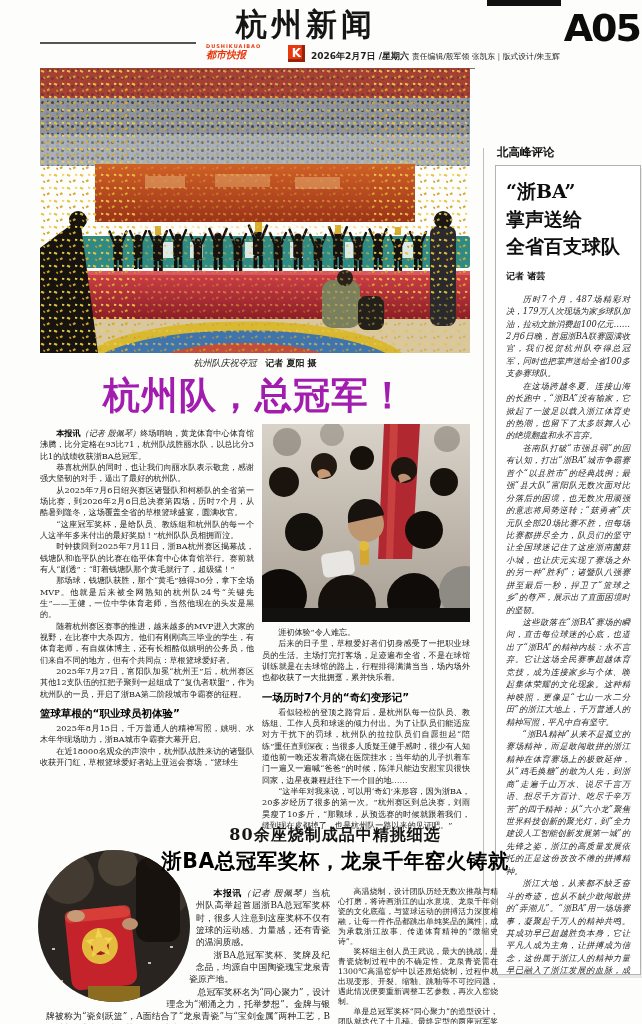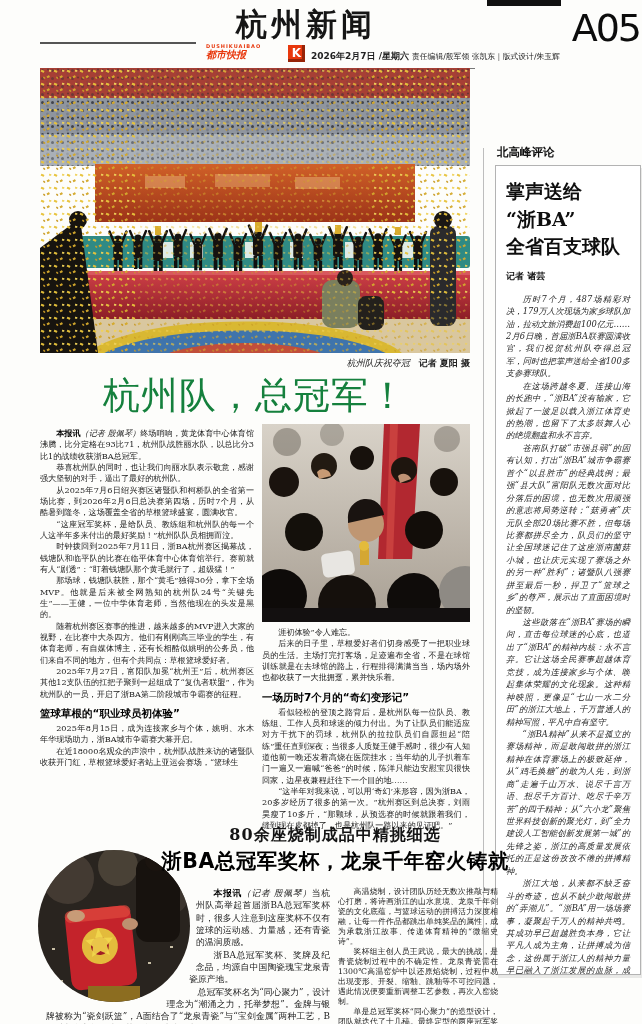--- a/index.html
+++ b/index.html
@@ -12,28 +12,28 @@
   .rule-left{position:absolute;left:40px;top:42px;width:156px;height:2px;background:#555;}
   .brand-block{position:absolute;left:206px;top:44px;width:80px;line-height:1;}
   .brand-small{display:block;font-size:5px;color:#e8380d;letter-spacing:1px;font-weight:700;}
   .brand-name{display:block;font-size:10px;font-weight:800;font-style:italic;color:#e8380d;margin-top:1px;}
   .brand-logo{position:absolute;left:288px;top:45px;width:17px;height:17px;background:#e8380d;
               color:#fff;font-weight:900;font-size:12px;text-align:center;line-height:17px;
               box-shadow:inset -3px -3px 0 rgba(0,0,0,.35);}
   .hdr-date{position:absolute;left:311px;top:50px;font-size:9px;font-weight:700;color:#222;white-space:nowrap;}
   .hdr-editors{position:absolute;left:412px;top:51px;font-size:7.8px;color:#222;white-space:nowrap;}
   .hdr-underline{position:absolute;left:230px;top:68px;width:245px;height:1px;background:#777;}
-  .page-no{position:absolute;right:2px;top:6px;font-size:38px;font-weight:400;letter-spacing:-2px;color:#0c0c0c;}
+  .page-no{position:absolute;right:2px;top:6px;font-size:38px;font-weight:700;letter-spacing:-2px;color:#0c0c0c;}
   
   .photo-main{position:absolute;left:40px;top:68px;width:430px;height:285px;overflow:hidden;}
-  .caption-main{position:absolute;left:40px;top:357px;width:430px;text-align:right;font-size:9px;color:#222;}
+  .caption-main{position:absolute;left:40px;top:357px;width:430px;text-align:center;font-size:9px;color:#222;}
   .caption-kai{font-family:"DejaVu Serif",serif;font-style:italic;}
   .caption-credit{font-weight:800;margin-left:6px;}
   .headline-main{position:absolute;left:40px;top:371px;width:430px;text-align:center;
-                 font-size:37px;font-weight:400;color:#15803d;letter-spacing:1px;}
+                 font-size:37px;font-weight:700;color:#a21caf;letter-spacing:1px;}
   
   .colA{position:absolute;left:40px;top:428px;width:214px;height:430px;overflow:hidden;}
   .colB{position:absolute;left:262px;top:424px;width:208px;height:434px;overflow:hidden;}
   .body-text p{margin:0;text-indent:2em;font-size:8.1px;line-height:1.4;text-align:justify;
                font-family:"DejaVu Serif",serif;color:#222;}
   .brief-label{font-weight:800;font-family:"DejaVu Sans",sans-serif;color:#000;}
   .reporter{font-style:italic;}
   .subhead{font-family:"DejaVu Sans",sans-serif;font-weight:800;font-size:10.5px;color:#000;
            margin:7px 0 3px;text-indent:0;line-height:1.25;}
   .photo-huddle{width:208px;height:198px;margin-bottom:5px;overflow:hidden;}
@@ -181,21 +181,21 @@
   <div class="colA body-text">
     <p><span class="brief-label">本报讯</span><span class="reporter">（记者 殷佩琴）</span><span>终场哨响，黄龙体育中心体育馆沸腾，比分定格在93比71，杭州队战胜丽水队，以总比分3比1的战绩收获浙BA总冠军。</span></p>
     <p>恭喜杭州队的同时，也让我们向丽水队表示敬意，感谢强大坚韧的对手，逼出了最好的杭州队。</p>
     <p>从2025年7月6日绍兴赛区诸暨队和柯桥队的全省第一场比赛，到2026年2月6日总决赛第四场，历时7个月，从酷暑到隆冬，这场覆盖全省的草根篮球盛宴，圆满收官。</p>
     <p>“这座冠军奖杯，是给队员、教练组和杭州队的每一个人这半年多来付出的最好奖励！”杭州队队员相拥而泣。</p>
     <p>时钟拨回到2025年7月11日，浙BA杭州赛区揭幕战，钱塘队和临平队的比赛在临平体育中心体育馆举行。赛前就有人“剧透”：“盯着钱塘队那个黄毛就行了，超级猛！”</p>
     <p>那场球，钱塘队获胜，那个“黄毛”独得30分，拿下全场MVP。他就是后来被全网熟知的杭州队24号“关键先生”——王健，一位中学体育老师，当然他现在的头发是黑的。</p>
     <p>随着杭州赛区赛事的推进，越来越多的MVP进入大家的视野，在比赛中大杀四方。他们有刚刚高三毕业的学生，有体育老师，有自媒体博主，还有长相酷似姚明的公务员，他们来自不同的地方，但有个共同点：草根篮球爱好者。</p>
     <p>2025年7月27日，富阳队加冕“杭州王”后，杭州赛区其他12支队伍的扛把子聚到一起组成了“复仇者联盟”，作为杭州队的一员，开启了浙BA第二阶段城市争霸赛的征程。</p>
     <div class="subhead">篮球草根的“职业球员初体验”</div>
-    <p>2025年8月15日，成为连接家乡与个体，姚明、水木年华现场助力，浙BA城市争霸赛大幕开启。</p>
+    <p>2025年8月15日，千万普通人的精神写照，姚明、水木年华现场助力，浙BA城市争霸赛大幕开启。</p>
     <p>在近18000名观众的声浪中，杭州队战胜来访的诸暨队收获开门红，草根篮球爱好者站上亚运会赛场，“篮球生</p>
   </div>
 
   <div class="colB body-text">
     <div class="photo-huddle">
       <svg width="208" height="198" viewBox="0 0 208 198">
         <defs>
           <linearGradient id="hudG" x1="0" y1="0" x2="0" y2="1">
             <stop offset="0" stop-color="#d8d2c8"></stop>
               <stop offset="1" stop-color="#a89f93"></stop>
@@ -232,22 +232,22 @@
     <p>后来的日子里，草根爱好者们切身感受了一把职业球员的生活。主场打完打客场，足迹遍布全省，不是在球馆训练就是在去球馆的路上，行程排得满满当当，场内场外也都收获了一大批拥趸，累并快乐着。</p>
     <div class="subhead">一场历时7个月的“奇幻变形记”</div>
     <p>看似轻松的登顶之路背后，是杭州队每一位队员、教练组、工作人员和球迷的倾力付出。为了让队员们能适应对方干扰下的罚球，杭州队的拉拉队员们自愿担起“陪练”重任直到深夜；当很多人质疑王健手感时，很少有人知道他前一晚还发着高烧在医院挂水；当年幼的儿子扒着车门一遍又一遍喊“爸爸”的时候，陈洋只能边安慰宝贝很快回家，边星夜兼程赶往下一个目的地……</p>
     <p>“这半年对我来说，可以用‘奇幻’来形容，因为浙BA，20多岁经历了很多的第一次。”杭州赛区到总决赛，刘雨昊瘦了10多斤，“那颗球，从预选赛的时候就跟着我们，缝到现在皮都掉了，也是杭州队一路以来的见证吧。”</p>
   </div>
 
   <div class="sidebar-rule"></div>
   <div class="commentary-label">北高峰评论</div>
   <div class="commentary-box">
     <div class="commentary-title">
+      <div>“浙BA”</div>
       <div>掌声送给</div>
-      <div>“浙BA”</div>
       <div>全省百支球队</div>
     </div>
     <div class="commentary-byline">记者 诸芸</div>
     <div class="commentary-body">
       <p>历时7个月，487场精彩对决，179万人次现场为家乡球队加油，拉动文旅消费超100亿元……2月6日晚，首届浙BA联赛圆满收官，我们祝贺杭州队夺得总冠军，同时也把掌声送给全省100多支参赛球队。</p>
       <p>在这场跨越冬夏、连接山海的长跑中，“浙BA”没有输家，它掀起了一波足以载入浙江体育史的热潮，也留下了太多鼓舞人心的绝境翻盘和永不言弃。</p>
       <p>苍南队打破“市强县弱”的固有认知，打出“浙BA”城市争霸赛首个“以县胜市”的经典战例；最强“县大队”富阳队无数次面对比分落后的困境，也无数次用顽强的意志将局势逆转；“菇勇者”庆元队全部20场比赛不胜，但每场比赛都拼尽全力，队员们的坚守让全国球迷记住了这座浙南菌菇小城，也让庆元实现了赛场之外的另一种“胜利”；诸暨队八强赛拼至最后一秒，捍卫了“篮球之乡”的尊严，展示出了直面困境时的坚韧。</p>
       <p>这些散落在“浙BA”赛场的瞬间，直击每位球迷的心底，也道出了“浙BA”的精神内核：永不言弃。它让这场全民赛事超越体育竞技，成为连接家乡与个体、唤起集体荣耀的文化现象。这种精神映照，更像是“七山一水二分田”的浙江大地上，千万普通人的精神写照，平凡中自有坚守。</p>
       <p>“浙BA精神”从来不是孤立的赛场精神，而是敢闯敢拼的浙江精神在体育赛场上的极致延伸，从“鸡毛换糖”的敢为人先，到浙商“走遍千山万水、说尽千言万语、想尽千方百计、吃尽千辛万苦”的四千精神；从“六小龙”聚焦世界科技创新的聚光灯，到“全力建设人工智能创新发展第一城”的先锋之姿，浙江的高质量发展依托的正是这份孜孜不倦的拼搏精神。</p>
       <p>浙江大地，从来都不缺乏奋斗的奇迹，也从不缺少敢闯敢拼的“弄潮儿”。“浙BA”用一场场赛事，凝聚起千万人的精神共鸣。其成功早已超越胜负本身，它让平凡人成为主角，让拼搏成为信念，这份属于浙江人的精神力量早已融入了浙江发展的血脉，成为推动这片土地不断向前的内生动力。</p>

